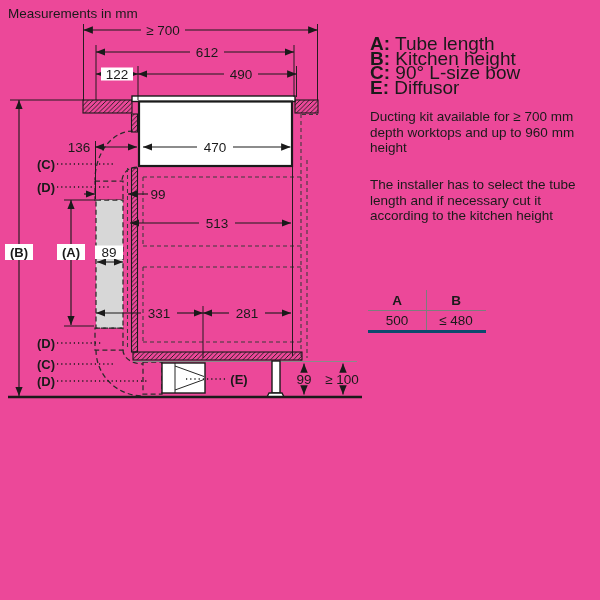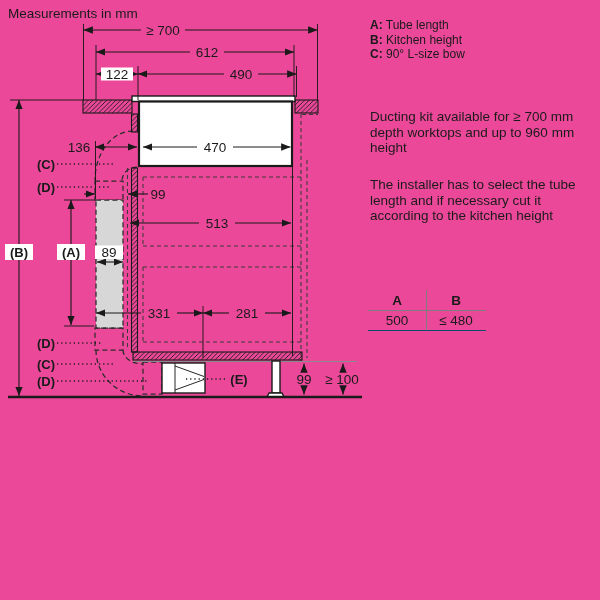--- a/index.html
+++ b/index.html
@@ -1,29 +1,29 @@
 <!DOCTYPE html>
 <html><head>
 <meta charset="utf-8">
 <style>
   html,body{margin:0;padding:0;background:#fff;}
   body{font-family:"Liberation Sans", sans-serif;color:#1a1a1a;}
   #page{position:relative;width:600px;height:600px;background:#ec4899;overflow:hidden;}
   #diagram-svg{position:absolute;left:0;top:0;}
   .abs{position:absolute;}
   #title{left:8px;top:6px;font-size:13.5px;}
-  #legend{left:370px;top:18px;font-size:12px;line-height:14.6px;}
+  #legend{left:370px;top:37px;font-size:19px;line-height:14.6px;}
   #legend b{font-weight:700;}
   .para{left:370px;top:0;width:236px;font-size:13.5px;line-height:15.5px;}
   #note-ducting{top:109px;}
   #note-installer{top:177px;}
   #size-table{left:368px;top:290px;width:118px;font-size:13.5px;}
   .trow{display:flex;align-items:center;height:19px;}
   .trow.head{font-weight:700;height:20px;border-bottom:1px solid #7d7d7d;}
-  .trow.r1{border-bottom:1px solid #0c4a6e;}
+  .trow.r1{border-bottom:3px solid #0c4a6e;}
   .tcell{width:58px;text-align:center;}
   .tcell.c0{border-right:1px solid #7d7d7d;height:100%;display:flex;align-items:center;justify-content:center;}
   
   .ol{fill:#fff;stroke:#1a1a1a;stroke-width:1.4;}
   .hob{fill:#fff;stroke:#1a1a1a;stroke-width:2.2;}
   .hatch{fill:url(#hatchp);stroke:#1a1a1a;stroke-width:1.1;}
   .dash{fill:none;stroke:#2a2a2a;stroke-width:1.25;stroke-dasharray:5 3.2;}
   .dash2{fill:none;stroke:#3a3a3a;stroke-width:1.05;stroke-dasharray:4 3;}
   .tube{fill:#d7d7d7;stroke:#2a2a2a;stroke-width:1.25;stroke-dasharray:5 3.2;}
   .thin{stroke:#1a1a1a;stroke-width:0.95;fill:none;}
@@ -204,20 +204,21 @@
       <text class="bold" x="46" y="368.5">(C)</text>
       <text class="bold" x="46" y="385.5">(D)</text>
       <text class="bold" x="239" y="383.5">(E)</text>
     </g>
   </svg>
 
   <div class="abs" id="legend">
     <div><b>A:</b> <span>Tube length</span></div>
     <div><b>B:</b> <span>Kitchen height</span></div>
     <div><b>C:</b> <span>90° L-size bow</span></div>
+    <div><b>E:</b> <span>Diffusor</span></div>
   </div>
 
   <div class="abs para" id="note-ducting">
     <div>Ducting kit available for ≥ 700 mm</div>
     <div>depth worktops and up to 960 mm</div>
     <div>height</div>
   </div>
   <div class="abs para" id="note-installer">
     <div>The installer has to select the tube</div>
     <div>length and if necessary cut it</div>

